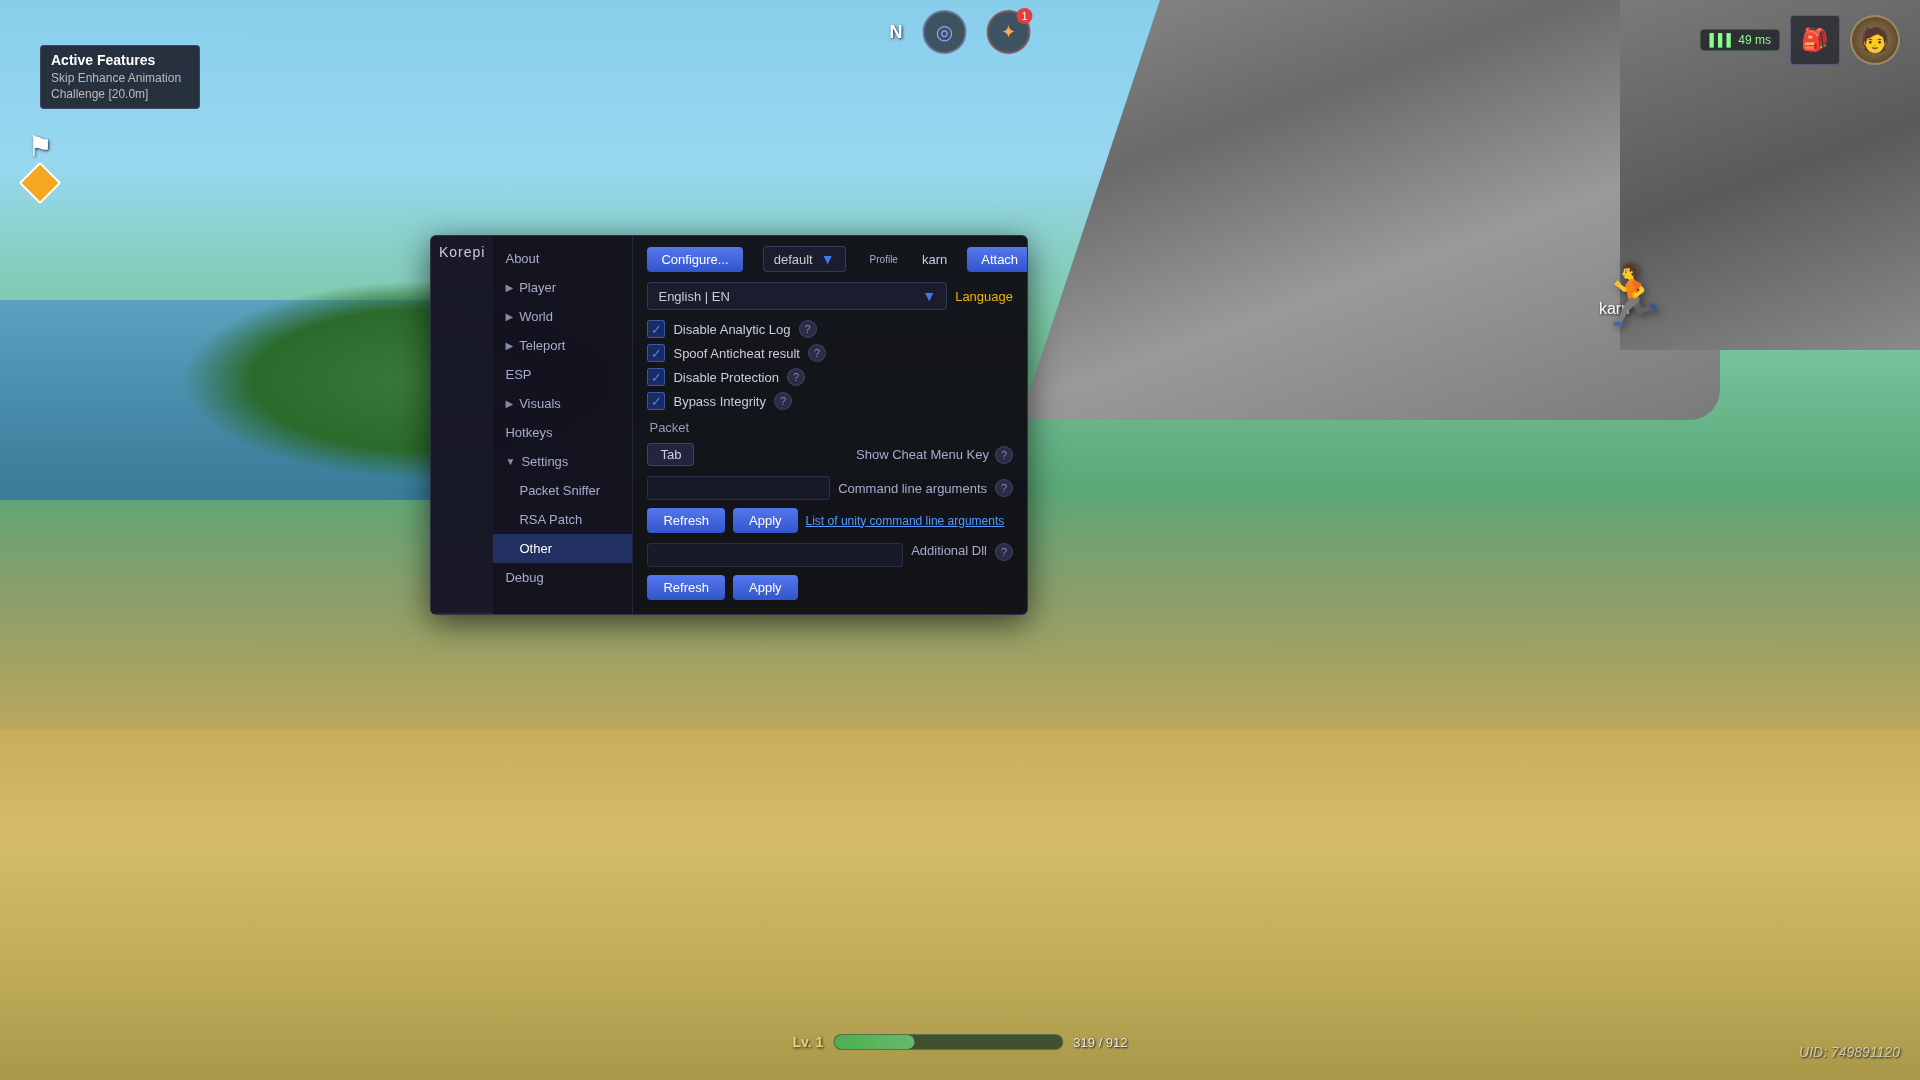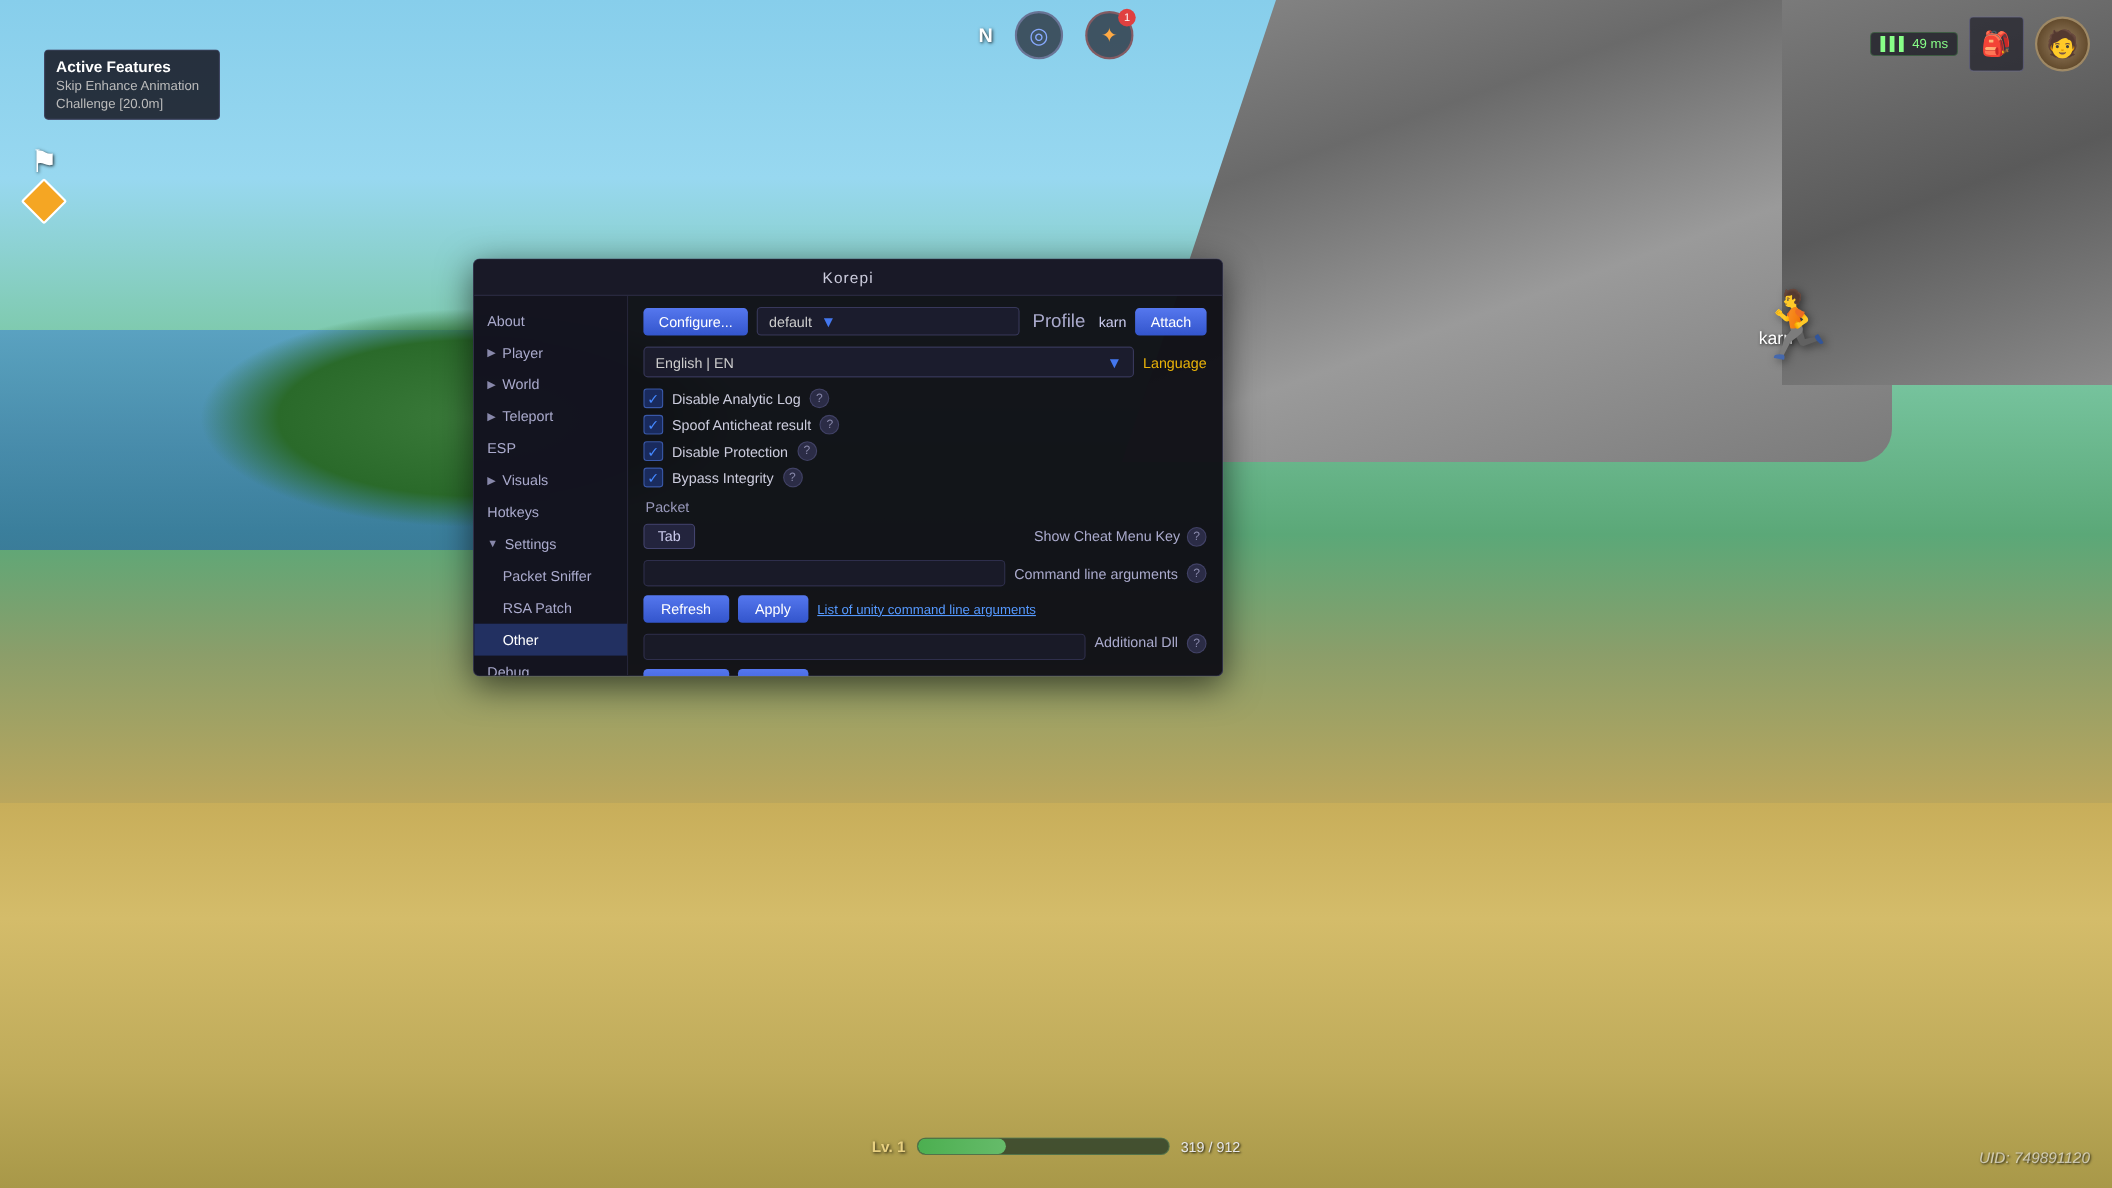--- a/index.html
+++ b/index.html
@@ -322,27 +322,27 @@
       font-size: 14px;
       text-shadow: 1px 1px 2px rgba(0,0,0,0.8);
       font-style: italic;
     }
 
     
     .panel {
       position: absolute;
       top: 235px;
       left: 430px;
-      width: 682px;
+      width: 598px;
       height: 380px;
       background: rgba(15, 15, 22, 0.97);
       border: 1px solid rgba(80, 80, 120, 0.5);
       border-radius: 6px;
       display: flex;
-      flex-direction: column;
+      flex-direction: row;
       overflow: hidden;
       box-shadow: 0 8px 32px rgba(0,0,0,0.6);
     }
 
     .panel-title {
       background: rgba(25, 25, 40, 0.95);
       color: #ccccdd;
       text-align: center;
       padding: 8px;
       font-size: 14px;
@@ -406,21 +406,21 @@
     }
     .content::-webkit-scrollbar-thumb {
       background: rgba(100,100,150,0.5);
       border-radius: 3px;
     }
 
     
     .content-topbar {
       display: flex;
       align-items: center;
-      gap: 8px;
+      gap: 20px;
       margin-bottom: 10px;
     }
 
     .btn-configure {
       background: linear-gradient(180deg, #5577ee, #3355cc);
       color: #fff;
       border: none;
       padding: 5px 14px;
       border-radius: 4px;
       font-size: 13px;
@@ -442,21 +442,21 @@
     }
 
     .profile-dropdown .arrow-down {
       color: #4477ee;
       font-size: 14px;
       margin-left: 4px;
     }
 
     .profile-label {
       color: #aaaacc;
-      font-size: 17px;
+      font-size: 10px;
       margin-left: 4px;
     }
 
     .profile-name {
       color: #ccccee;
       font-size: 13px;
       margin-left: 4px;
     }
 
     .btn-attach {

